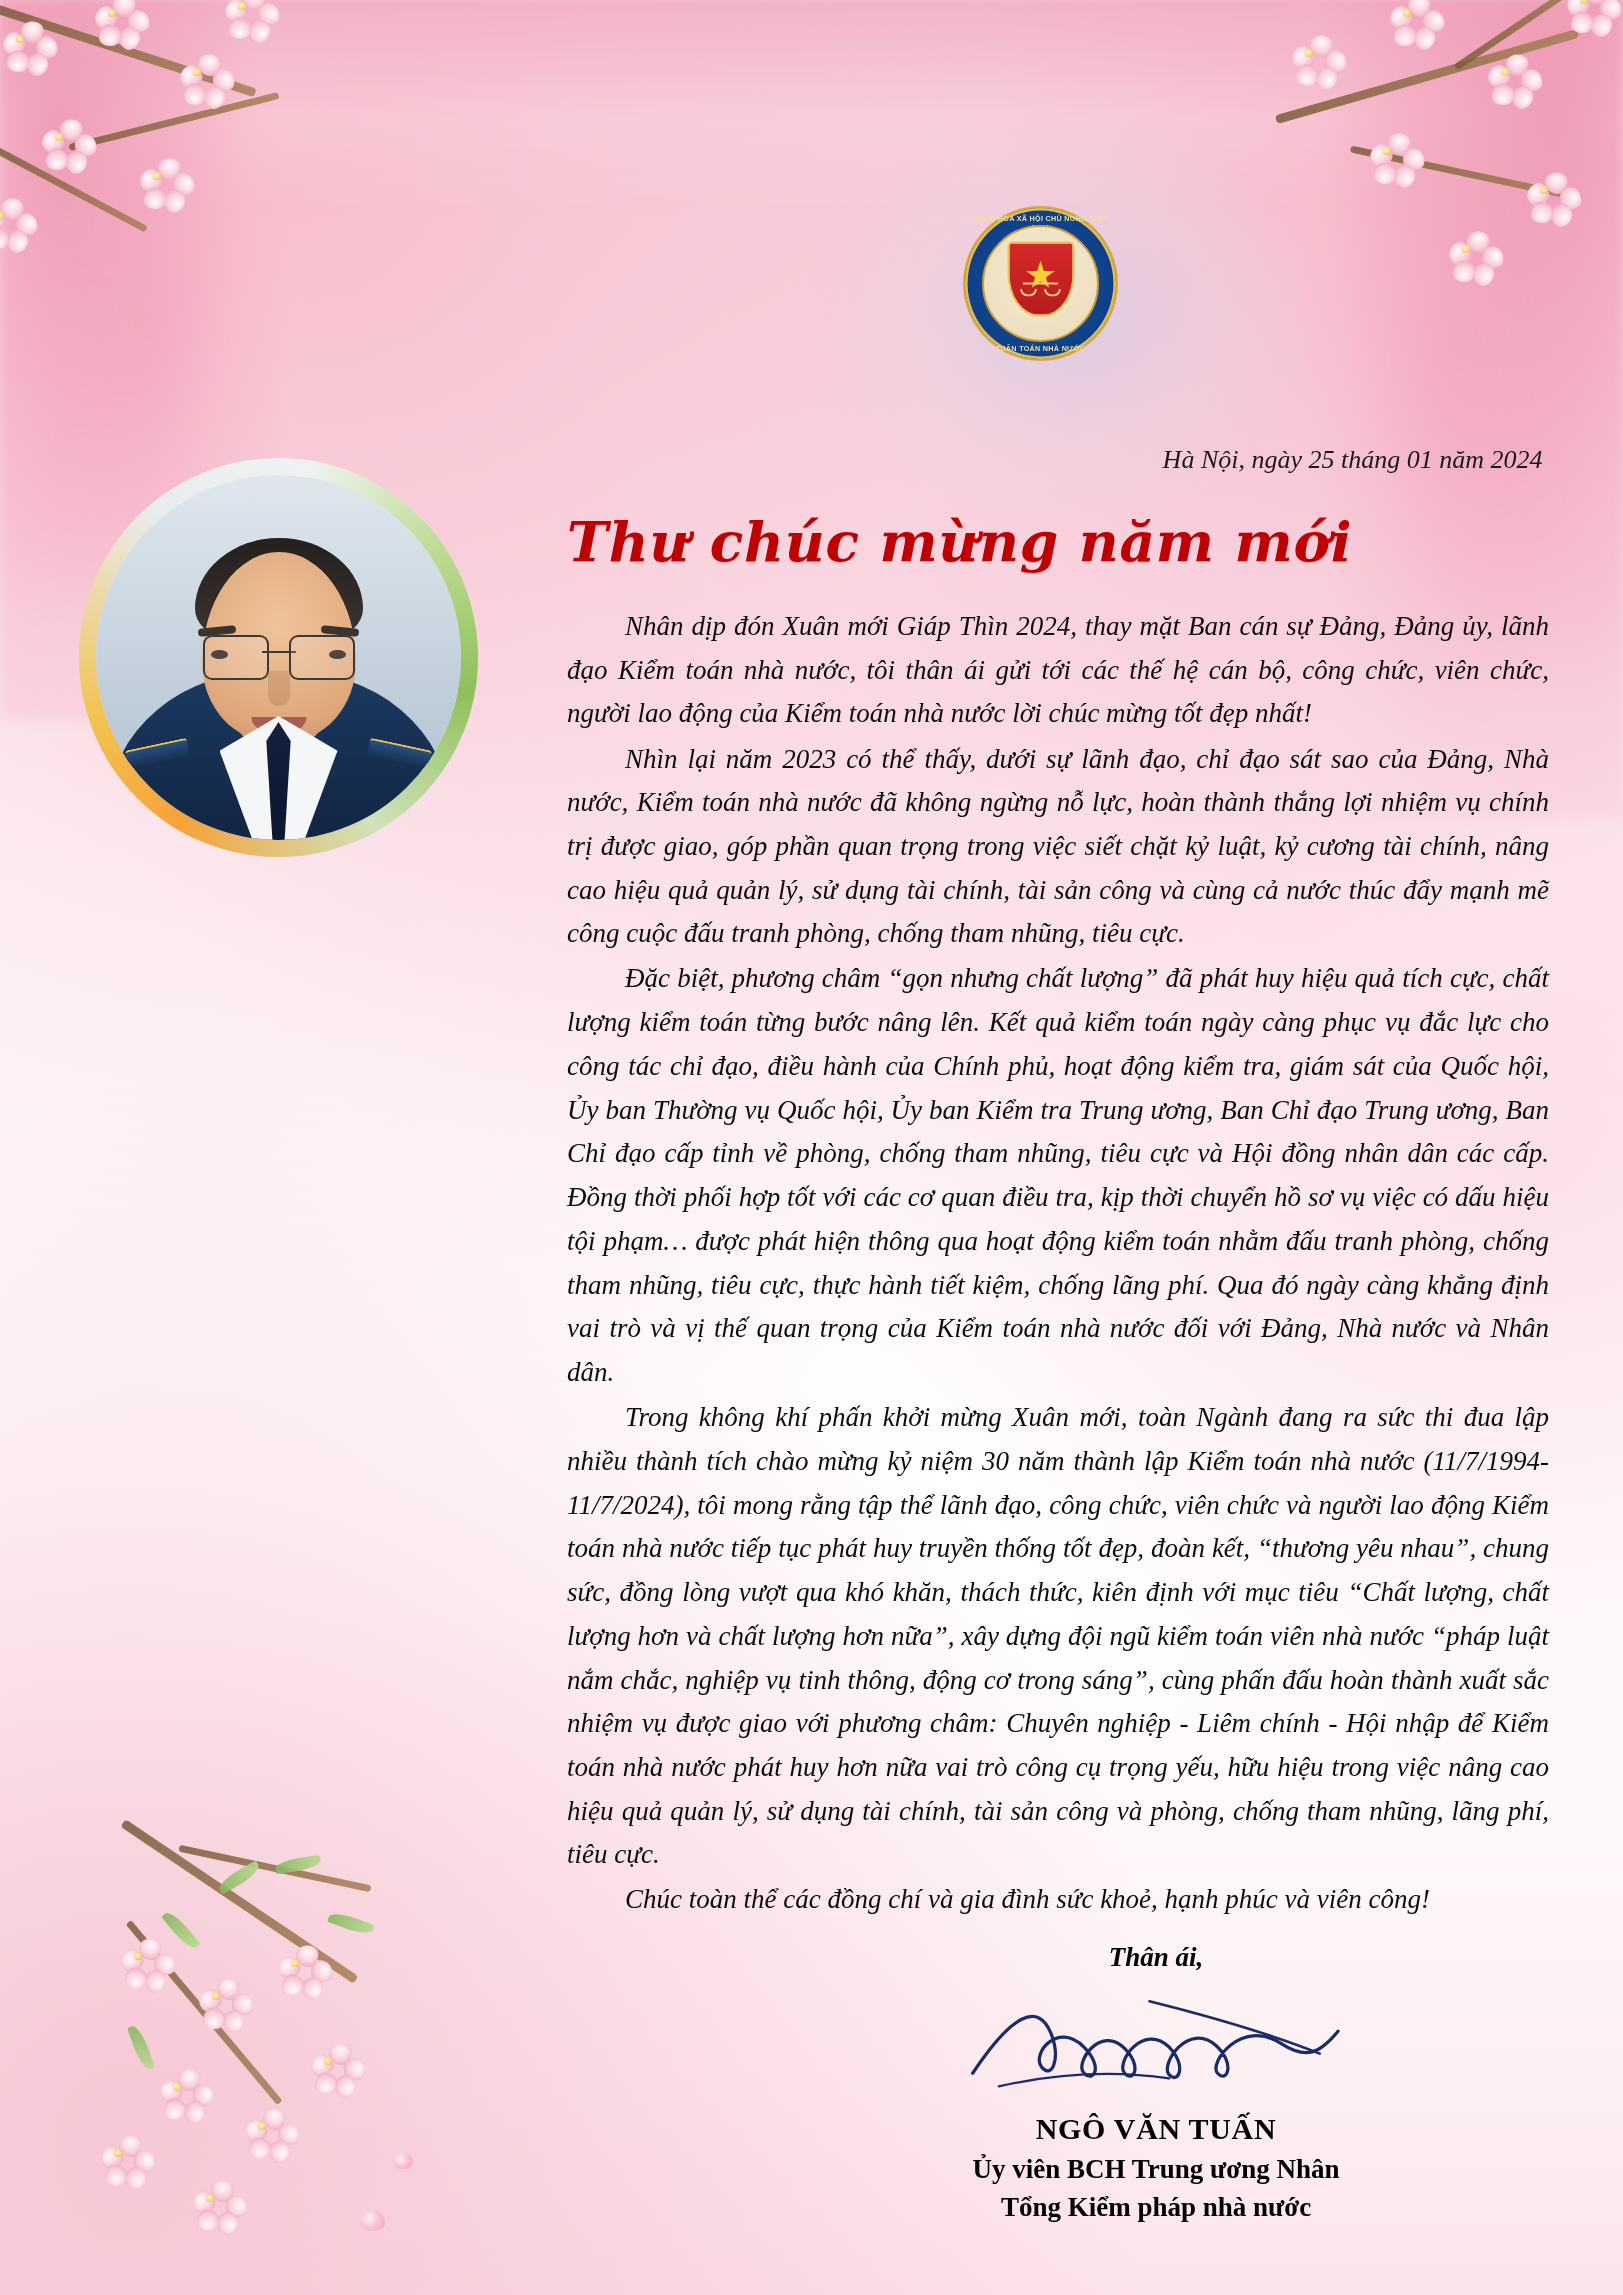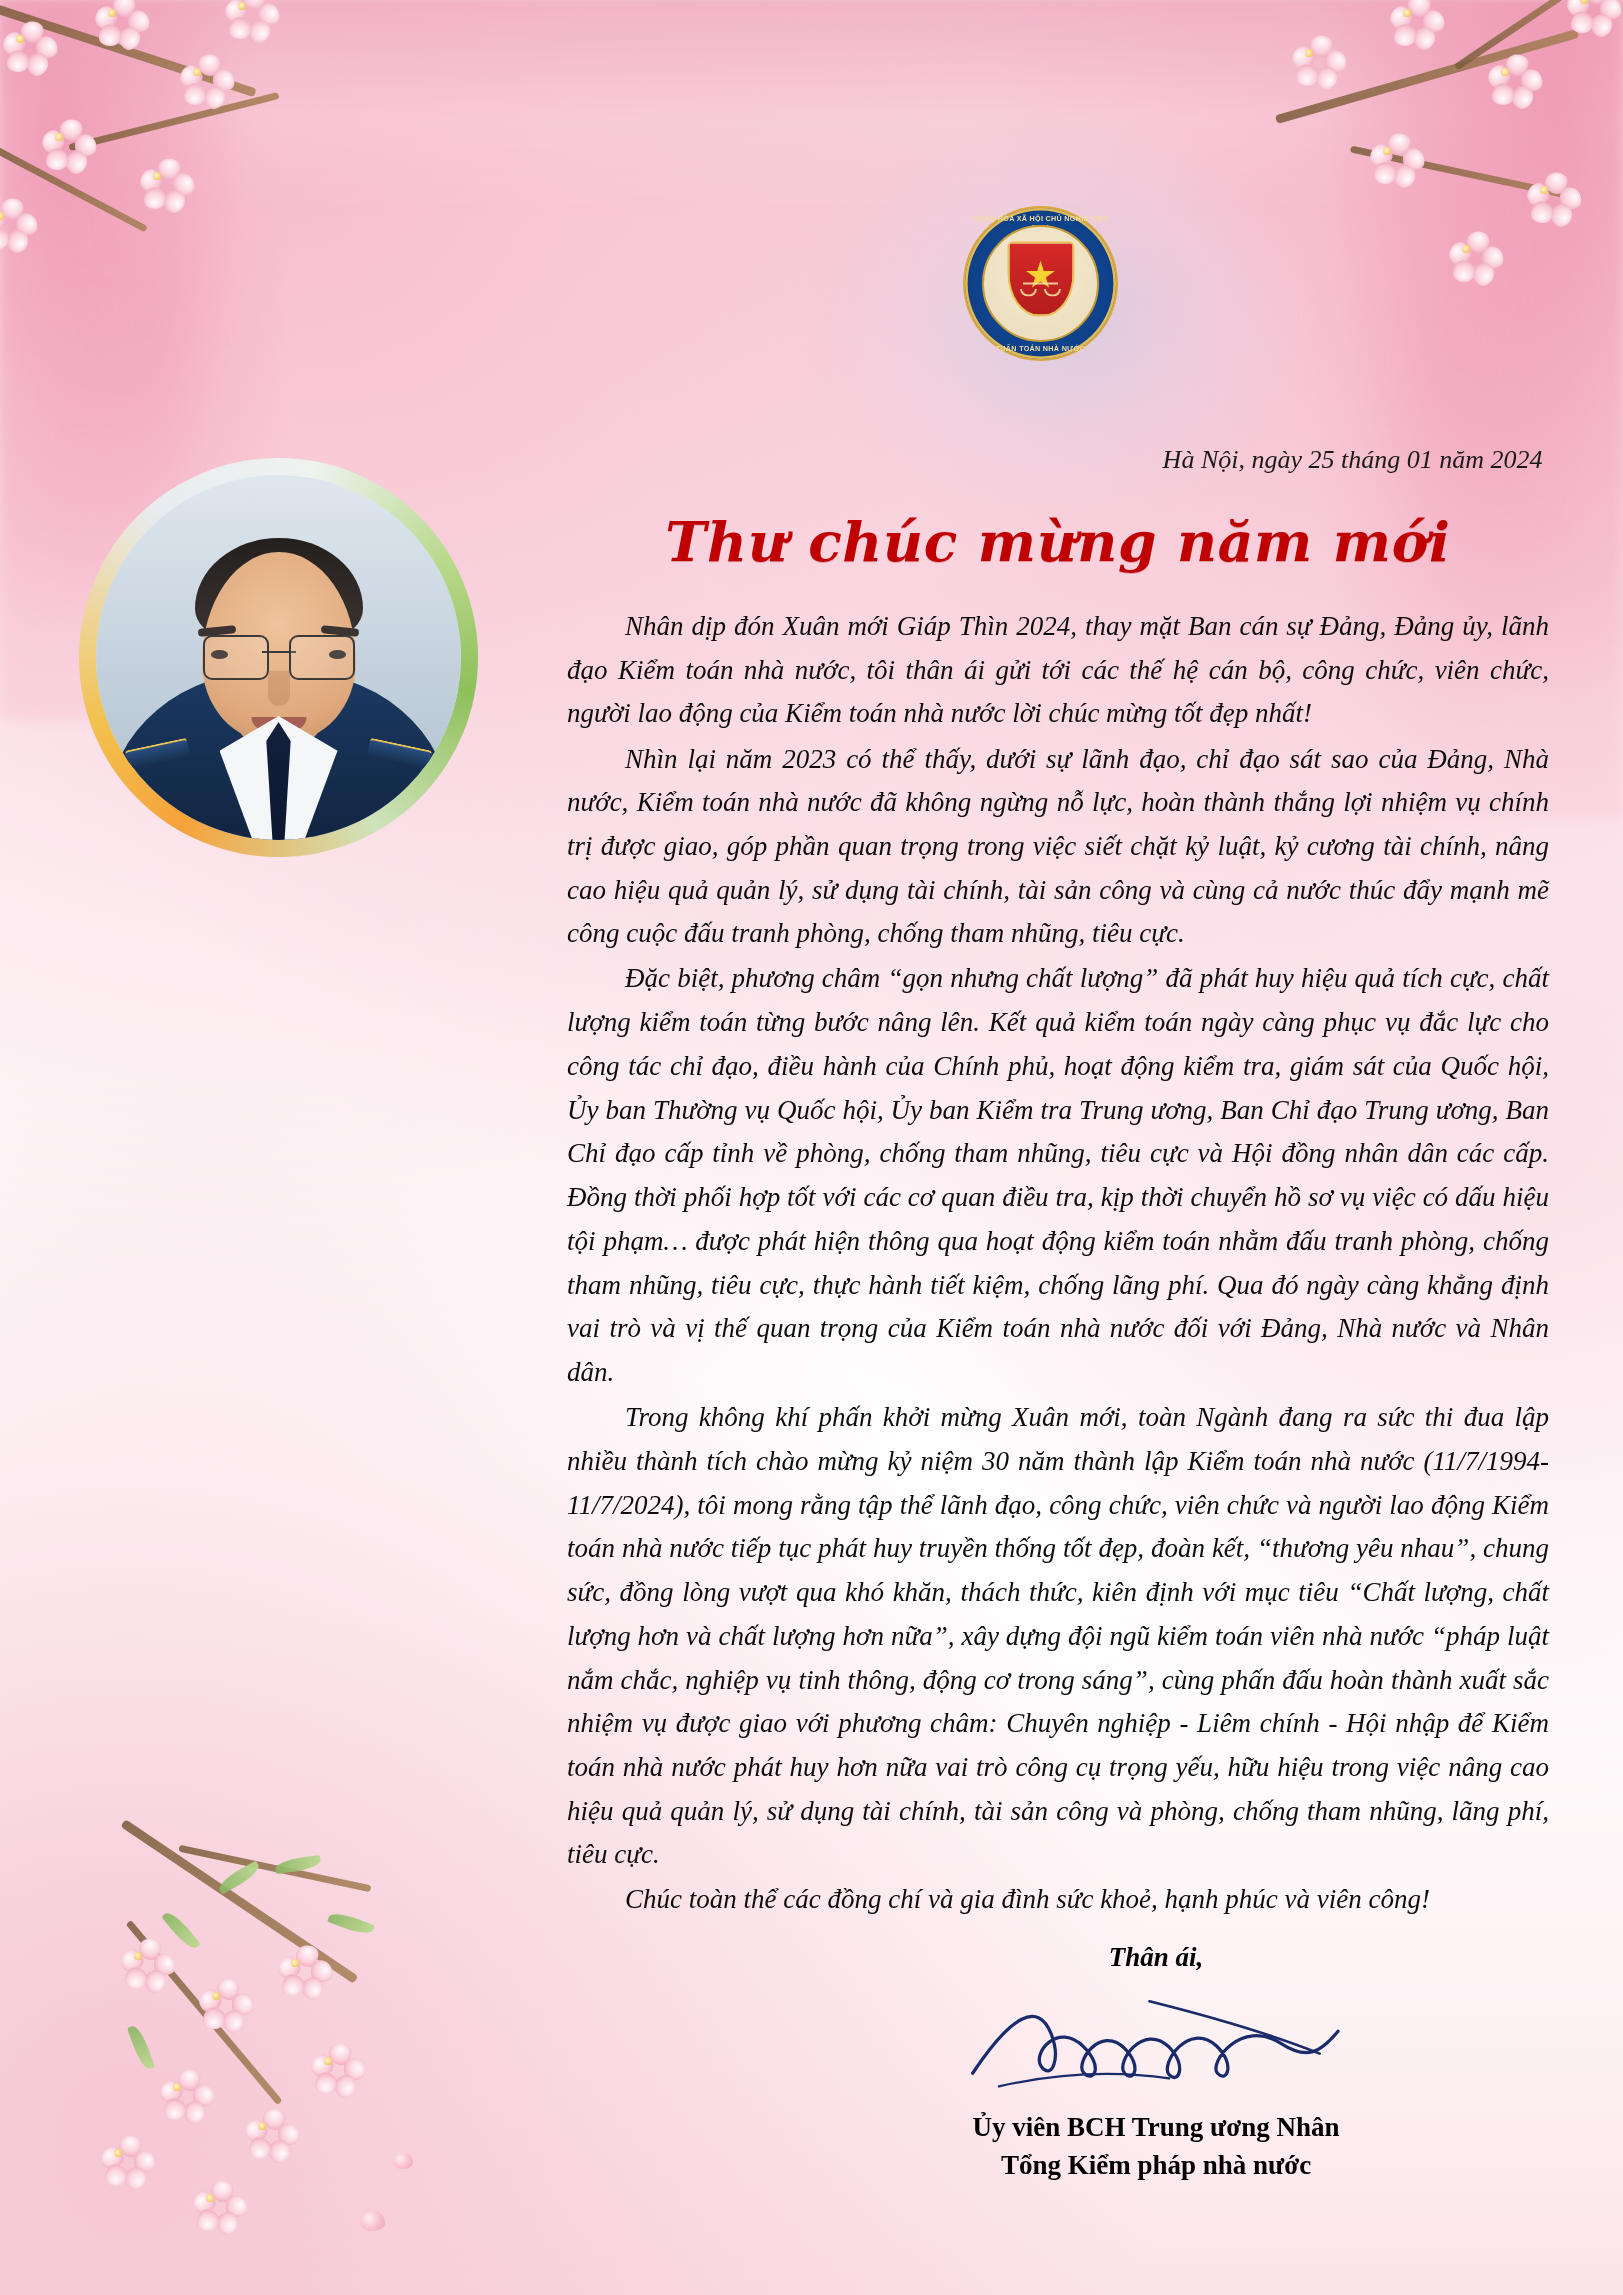--- a/index.html
+++ b/index.html
@@ -338,21 +338,21 @@
   }
   .date-line {
     font-style: italic;
     font-size: 26px;
     color: #1a1a1a;
     text-align: right;
     margin-bottom: 34px;
     padding-right: 6.5px;
   }
   .title {
-    text-align: center;
+    text-align: left;
     color: #c00000;
     font-size: 55px;
     font-family: "DejaVu Serif", serif;
     font-style: italic;
     font-weight: bold;
     letter-spacing: 0.7px;
     margin-bottom: 31px;
     text-shadow: 0 0.7px 0 rgba(140,0,0,0.25);
   }
   .body-text p {
@@ -664,19 +664,20 @@
 
     <div class="signature">
       <svg width="406" height="131" viewBox="0 0 620 200" fill="none">
         <path d="M30 150 C90 60, 130 40, 150 90 C165 130, 150 160, 135 140 C120 120, 160 70, 200 110 C230 140, 215 165, 200 150 C185 135, 225 75, 262 112 C290 140, 275 165, 262 150 C248 134, 290 72, 330 110 C358 138, 344 168, 330 152 C316 136, 360 70, 402 108 C432 136, 418 166, 404 150 C390 134, 440 66, 500 104 C540 130, 560 120, 588 86" stroke="#1a2b6b" stroke-width="5" stroke-linecap="round" fill="none"></path>
         <path d="M300 40 C380 60, 470 84, 560 120" stroke="#1a2b6b" stroke-width="4" stroke-linecap="round" fill="none"></path>
         <path d="M70 170 C160 150, 250 146, 330 158" stroke="#1a2b6b" stroke-width="3.5" stroke-linecap="round" fill="none"></path>
       </svg>
     </div>
 
     <div class="sign-block">
+      <div class="sign-name">NGÔ VĂN TUẤN</div>
       <div class="sign-role">Ủy viên BCH Trung ương Nhân</div>
       <div class="sign-role">Tổng Kiểm pháp nhà nước</div>
     </div>
 
   </div>
 </div>
 
 
 </body></html>

